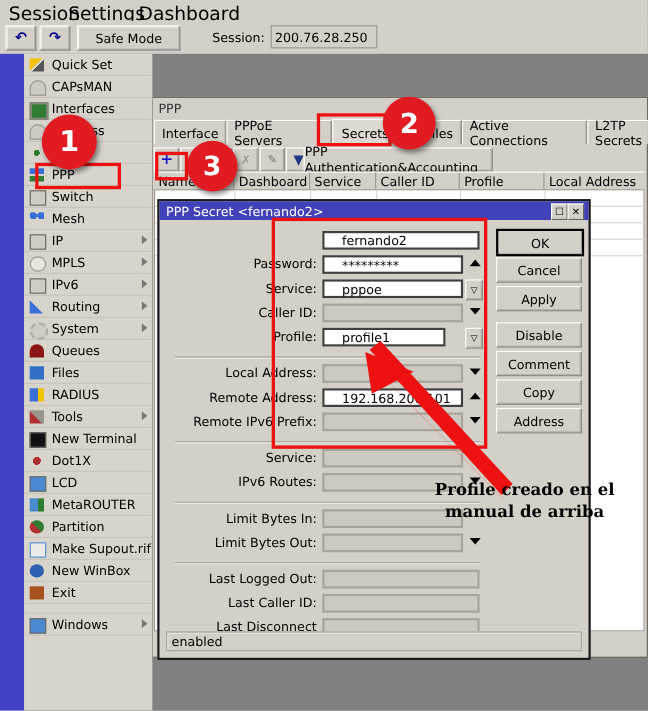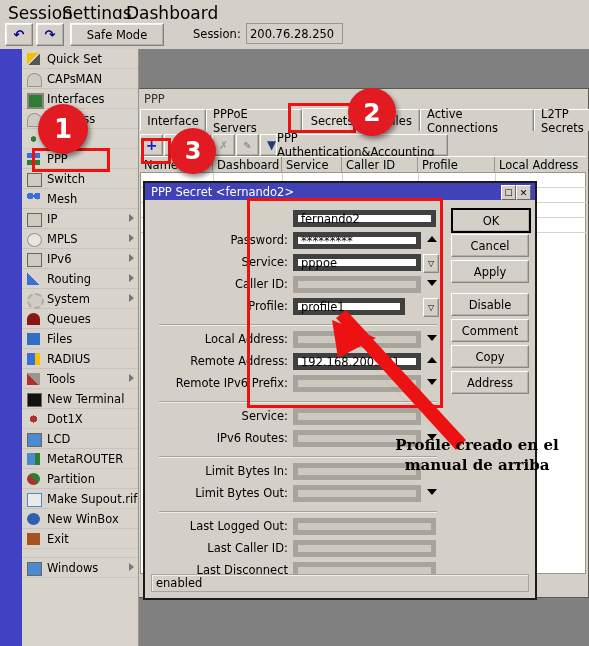--- a/index.html
+++ b/index.html
@@ -74,22 +74,22 @@
   #dlg{position:absolute;left:143px;top:181px;width:394px;height:419px;
        background:#d4d0c8;border:2px solid #1a1a1a;box-sizing:border-box;}
   #dlgtitle{position:absolute;left:0;top:0;width:100%;height:17px;background:#4141b8;
             display:flex;align-items:center;padding-left:6px;box-sizing:border-box;
             color:#fff;font-size:11.5px;}
   .tbtnbox{position:absolute;top:2px;width:13px;height:13px;background:#d4d0c8;
            border:1px solid #fff;border-right-color:#6a665e;border-bottom-color:#6a665e;
            display:flex;align-items:center;justify-content:center;font-size:9px;color:#000;}
   #maxb{right:19px;} #closeb{right:4px;}
   .flbl{position:absolute;text-align:right;font-size:11.5px;line-height:17px;}
-  .fin{position:absolute;height:17px;background:#fff;border:5px solid #404040;
-       box-sizing:border-box;display:flex;align-items:center;padding-left:3px;
+  .fin{position:absolute;height:17px;background:#fff;border:2px solid #404040;
+       box-sizing:border-box;display:flex;align-items:center;padding-left:16px;
        font-size:11.5px;}
   .fin.dis{background:#cdc9c1;border-color:#a8a39b;}
   .updn{position:absolute;width:14px;height:17px;background:#d4d0c8;
         border:1px solid #fff;border-right-color:#8a857d;border-bottom-color:#8a857d;
         box-shadow:inset -1px -1px 0 #b5b0a8;
         display:flex;align-items:center;justify-content:center;font-size:8px;}
   .caret{position:absolute;width:0;height:0;border-left:5px solid transparent;
          border-right:5px solid transparent;}
   .cdown{border-top:6px solid #000;}
   .cup{border-bottom:6px solid #000;}

